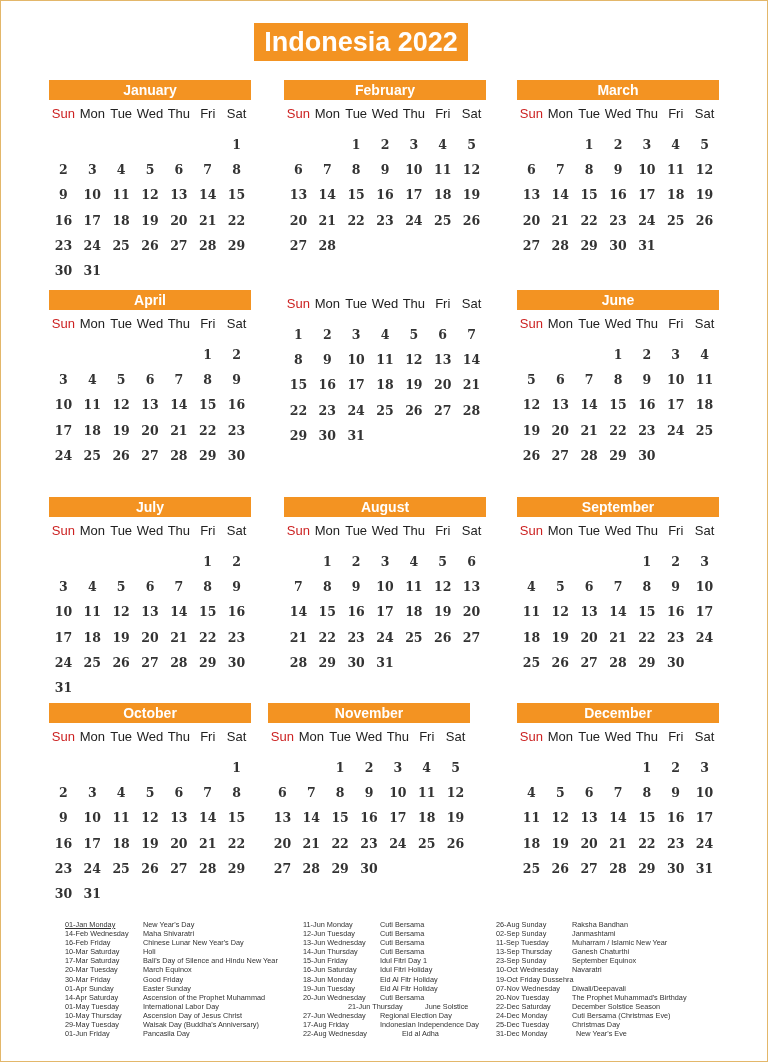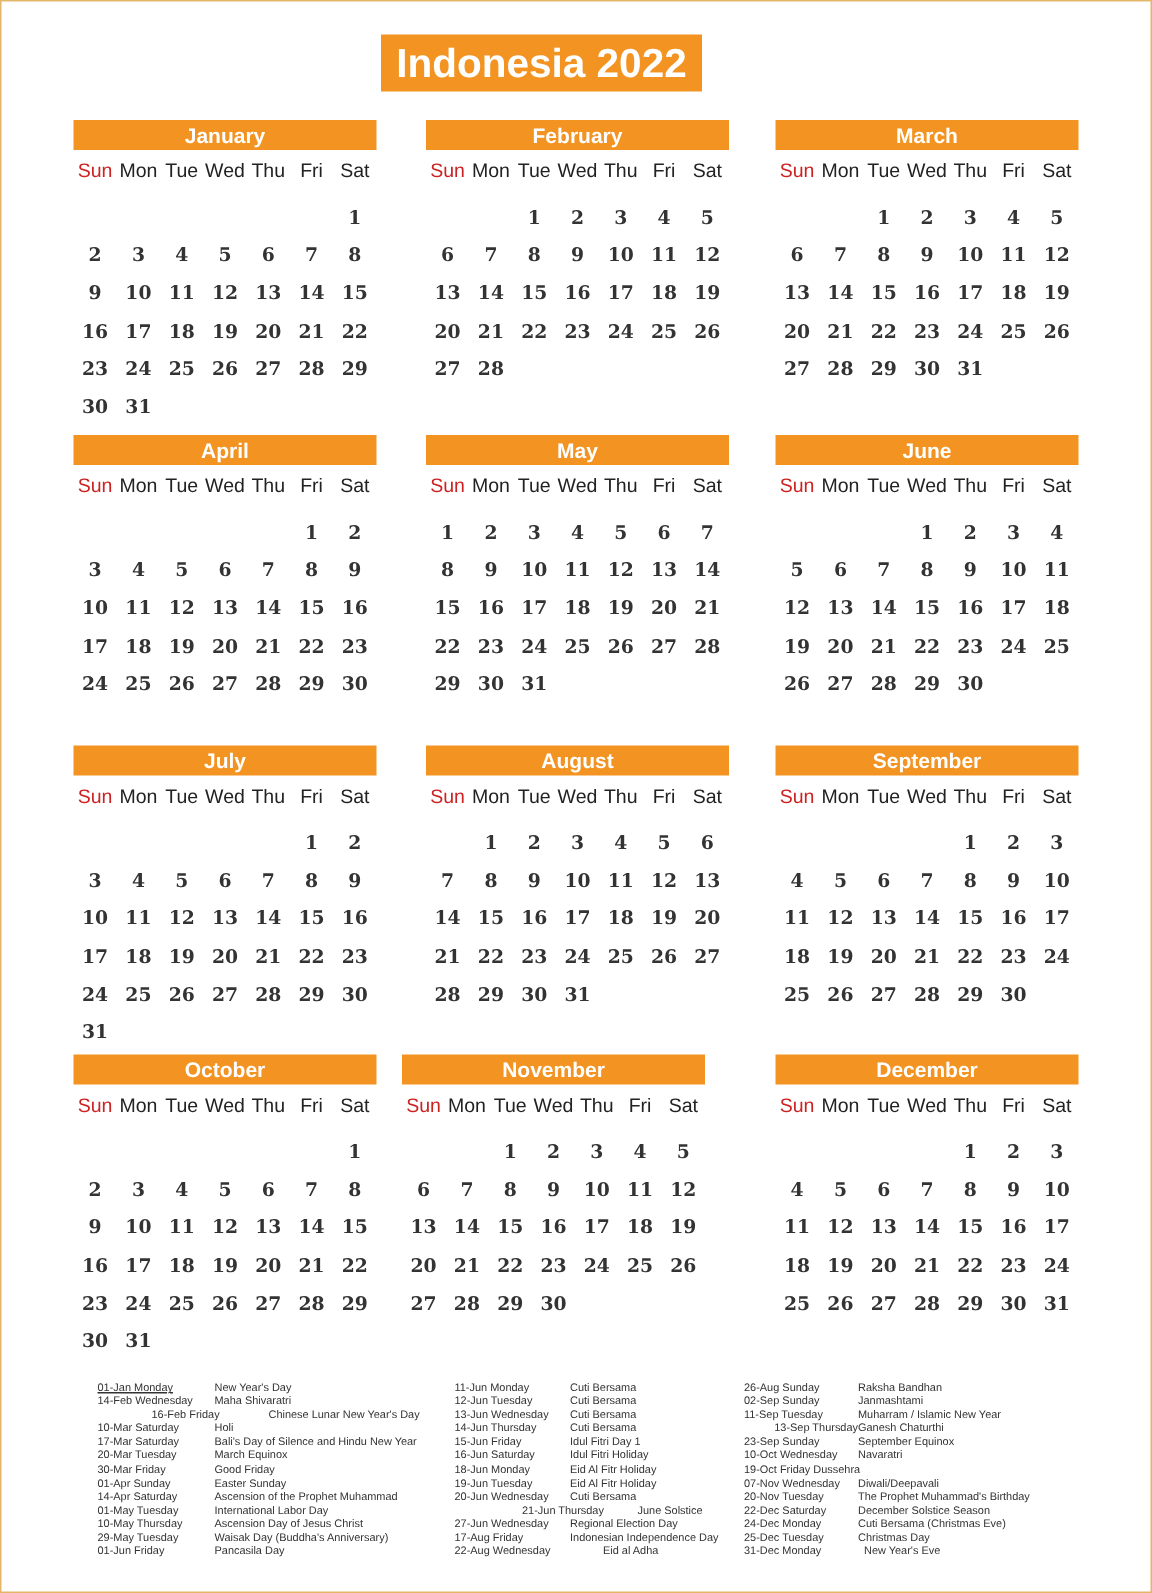--- a/index.html
+++ b/index.html
@@ -264,21 +264,20 @@
           <span>25</span>
           <span>26</span>
           <span>27</span>
           <span>28</span>
           <span>29</span>
           <span>30</span>
         </div>
       </div>
     </div>
     <div class="month" style="left: 284px; top: 290px;">
-      <div class="month-head">May</div>
       <div class="dow">
         <span>Sun</span>
         <span>Mon</span>
         <span>Tue</span>
         <span>Wed</span>
         <span>Thu</span>
         <span>Fri</span>
         <span>Sat</span>
       </div>
       <div class="days">
@@ -765,21 +764,21 @@
     <div class="holidays" style="left: 65px;">
       <div class="hrow">
         <span class="hdate" style="width: 78px; text-decoration: underline;">01-Jan Monday</span>
         <span class="hname">New Year's Day</span>
       </div>
       <div class="hrow">
         <span class="hdate" style="width: 78px;">14-Feb Wednesday</span>
         <span class="hname">Maha Shivaratri</span>
       </div>
       <div class="hrow">
-        <span class="hdate" style="width: 78px; margin-left: 36px;">16-Feb Friday</span>
+        <span class="hdate" style="width: 78px;">16-Feb Friday</span>
         <span class="hname">Chinese Lunar New Year's Day</span>
       </div>
       <div class="hrow">
         <span class="hdate" style="width: 78px;">10-Mar Saturday</span>
         <span class="hname">Holi</span>
       </div>
       <div class="hrow">
         <span class="hdate" style="width: 78px;">17-Mar Saturday</span>
         <span class="hname">Bali's Day of Silence and Hindu New Year</span>
       </div>
@@ -877,21 +876,21 @@
       </div>
       <div class="hrow">
         <span class="hdate" style="width: 76px;">02-Sep Sunday</span>
         <span class="hname">Janmashtami</span>
       </div>
       <div class="hrow">
         <span class="hdate" style="width: 76px;">11-Sep Tuesday</span>
         <span class="hname">Muharram / Islamic New Year</span>
       </div>
       <div class="hrow">
-        <span class="hdate" style="width: 76px; text-align: right;">13-Sep Thursday</span>
+        <span class="hdate" style="width: 76px;">13-Sep Thursday</span>
         <span class="hname">Ganesh Chaturthi</span>
       </div>
       <div class="hrow">
         <span class="hdate" style="width: 76px;">23-Sep Sunday</span>
         <span class="hname">September Equinox</span>
       </div>
       <div class="hrow">
         <span class="hdate" style="width: 76px;">10-Oct Wednesday</span>
         <span class="hname">Navaratri</span>
       </div>

